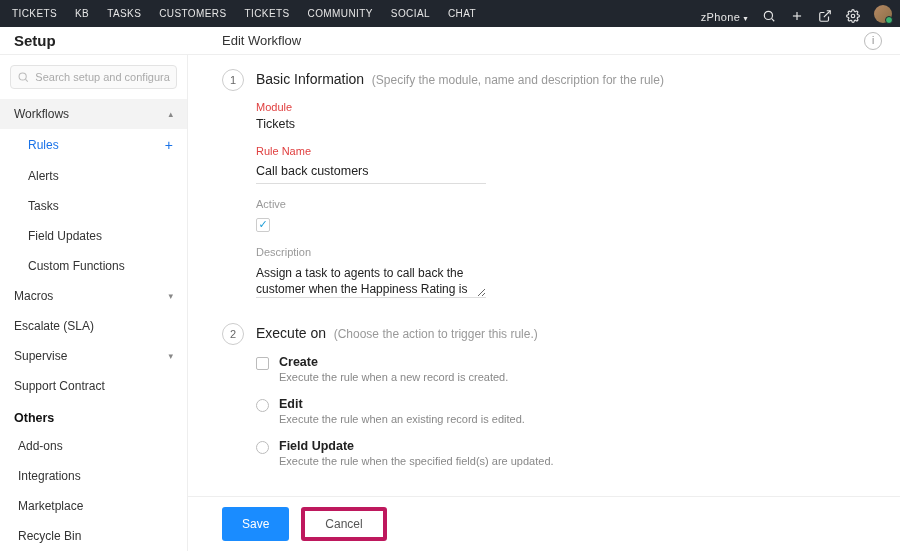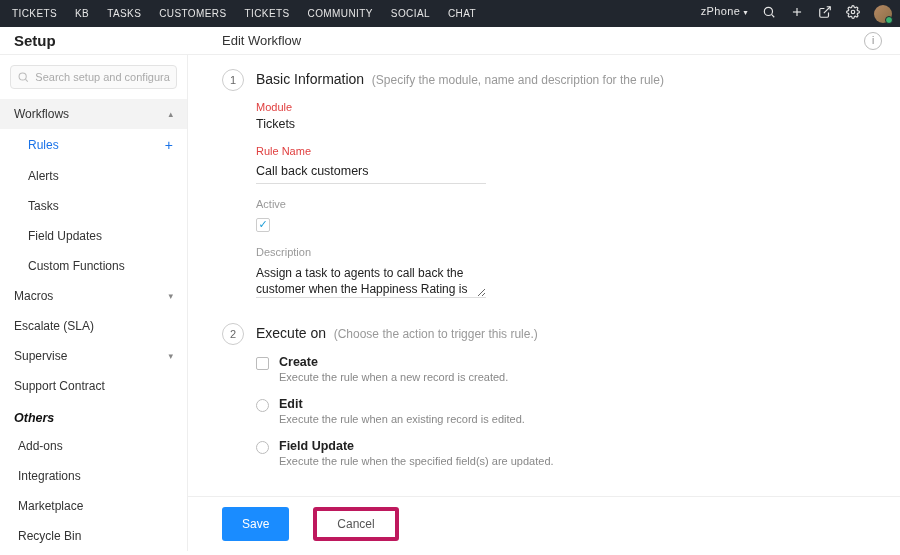--- a/index.html
+++ b/index.html
@@ -1,20 +1,20 @@
 <!DOCTYPE html>
 <html><head>
 <meta charset="utf-8">
 <style>
 * { box-sizing: border-box; margin: 0; padding: 0; }
 body { font-family: -apple-system, BlinkMacSystemFont, "Segoe UI", Helvetica, Arial, sans-serif; font-size: 13px; color: #333; background: #fff; }
 .topbar { background: #21262e; color: #e6e6e6; display: flex; align-items: center; height: 27px; padding: 0 8px 0 12px; font-size: 10px; letter-spacing: 0.4px; }
 .topnav { display: flex; gap: 18px; }
 .topnav a { color: #e6e6e6; text-decoration: none; }
-.topbar-right { margin-left: auto; display: flex; align-items: flex-start; gap: 14px; }
+.topbar-right { margin-left: auto; display: flex; align-items: flex-end; gap: 14px; }
 .topbar-right .label { font-size: 11px; }
 .icon-svg { width: 14px; height: 14px; display: block; }
 .avatar { width: 18px; height: 18px; border-radius: 50%; background: linear-gradient(135deg,#b58863,#8b6f47); position: relative; }
 .avatar::after { content:""; position:absolute; bottom:-1px; right:-1px; width:6px; height:6px; background:#3cb371; border-radius:50%; border:1px solid #21262e; }
 
 .subheader { display: flex; align-items: center; height: 28px; border-bottom: 1px solid #eee; }
 .subheader .setup-title { width: 188px; padding-left: 14px; font-size: 15px; font-weight: 600; color: #222; }
 .subheader .page-title { padding-left: 34px; font-size: 13px; color: #333; }
 .subheader .info-icon { margin-left: auto; margin-right: 18px; width:18px; height:18px; border:1px solid #bbb; border-radius:50%; display:flex; align-items:center; justify-content:center; color:#888; font-size:10px; }
 
@@ -24,21 +24,21 @@
 .search-box { display: flex; align-items: center; gap: 6px; border:1px solid #e3e3e3; border-radius: 4px; padding: 4px 6px; color:#aaa; background:#fafafa; }
 .search-box input { border: none; outline: none; font-size: 11px; color:#555; background:transparent; width: 100%; }
 .search-box input::placeholder { color: #aaa; }
 
 .nav-section { font-size: 12px; }
 .nav-group { display:flex; align-items:center; justify-content:space-between; padding: 8px 14px; color:#333; background:#f3f3f3; font-size:12px; }
 .nav-group.plain { background:transparent; }
 .nav-item { display:flex; align-items:center; justify-content:space-between; padding: 8px 14px 8px 28px; color:#333; font-size:12px; }
 .nav-item.active { color:#1a73e8; }
 .nav-item .plus { color:#1a73e8; font-size:14px; font-weight:300; }
-.nav-heading { padding: 10px 14px 6px; font-size: 12.5px; font-weight:600; color:#111;font-style:italic; }
+.nav-heading { padding: 10px 14px 6px; font-size: 12.5px; font-weight:600; color:#111; }
 .nav-simple { padding: 8px 14px 8px 18px; color:#333; font-size:12px; }
 .chev { font-size:9px; color:#888; }
 
 .main { flex:1; display:flex; flex-direction:column; }
 .form-area { flex:1; overflow-y:auto; padding: 14px 0 14px 34px; }
 .section { display:flex; margin-bottom: 22px; }
 .step-badge { width:22px; height:22px; border:1px solid #ccc; border-radius:50%; display:flex; align-items:center; justify-content:center; font-size:11px; color:#666; margin-right:12px; flex-shrink:0; }
 .section-body { padding-top:2px; }
 .section-title { font-size:14px; color:#222; }
 .section-hint { font-size:12px; color:#999; margin-left:4px; }
@@ -50,21 +50,21 @@
 .text-input { width:100%; border:none; border-bottom:1px solid #ddd; padding:3px 0 5px; font-size:12.5px; color:#222; outline:none; }
 .checkbox { width:14px; height:14px; border:1px solid #ccc; border-radius:2px; display:inline-flex; align-items:center; justify-content:center; color:#1a9bd6; font-size:11px; }
 .textarea { width:100%; border:none; border-bottom:1px solid #ddd; padding:3px 0 5px; font-size:12px; color:#222; outline:none; resize:vertical; font-family:inherit; line-height:1.4; height:36px; }
 
 .radio-option { display:flex; gap:10px; margin:14px 0 0 0; }
 .radio { width:13px; height:13px; border:1px solid #bbb; border-radius:2px; margin-top:2px; flex-shrink:0; }
 .radio.round { border-radius:50%; }
 .opt-title { font-size:12.5px; font-weight:600; color:#222; }
 .opt-desc { font-size:11px; color:#888; margin-top:2px; }
 
-.footer-bar { border-top:1px solid #eee; padding:10px 0 10px 34px; display:flex; gap:24px; }
+.footer-bar { border-top:1px solid #eee; padding:10px 0 10px 34px; display:flex; gap:12px; }
 .btn { border:none; border-radius:3px; padding:6px 20px; font-size:12px; cursor:pointer; }
 .btn-primary { background:#1a8cff; color:#fff; }
 .btn-secondary { background:#fff; color:#555; border:4px solid #be185d; }
 </style>
 </head>
 <body>
 
 <div class="topbar">
   <div class="topnav">
     <a>TICKETS</a>

